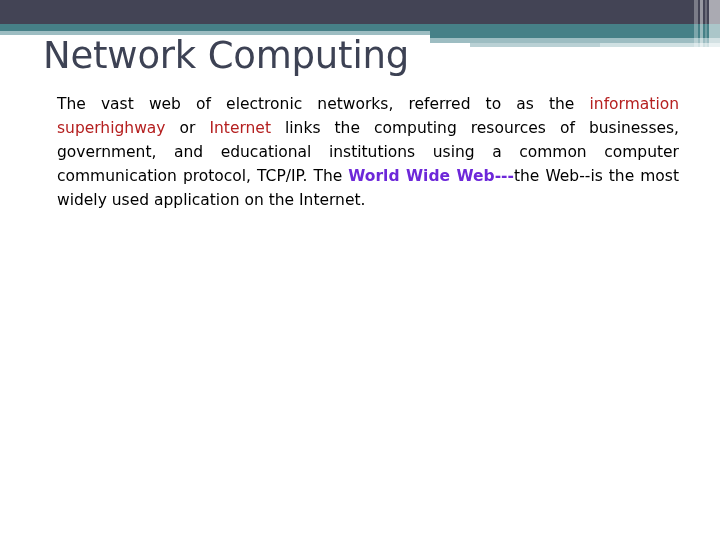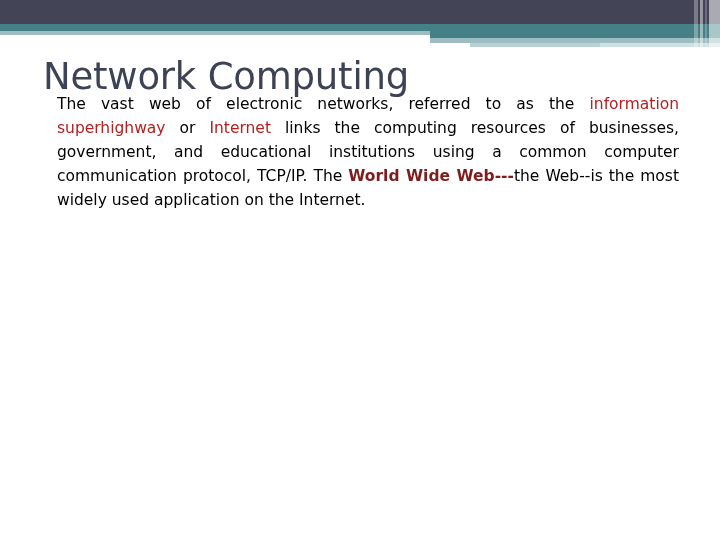--- a/index.html
+++ b/index.html
@@ -106,41 +106,40 @@
     position: absolute;
     left: 43px;
     top: 33px;
     width: 640px;
     font-size: 37px;
     line-height: 46px;
     color: #3d4254;
     font-weight: 400;
     letter-spacing: -0.2px;
     white-space: nowrap;
-    margin-top: 21px;
   }
 
   
   .body-block {
     position: absolute;
     left: 57px;
     top: 92px;
     width: 622px;
     font-size: 15.5px;
     line-height: 24px;
     color: #000000;
     text-align: justify;
     text-justify: inter-word;
     font-weight: 400;
   }
   .body-block .hl {
     color: #b52020;
   }
   .body-block .hl-strong {
-    color: #7f1d1d;
+    color: #6d28d9;
     font-weight: bold;
   }
 </style>
 </head>
 <body>
 
 <div id="slide">
 
   <div class="banner">
     <div class="band band-dark"></div>

